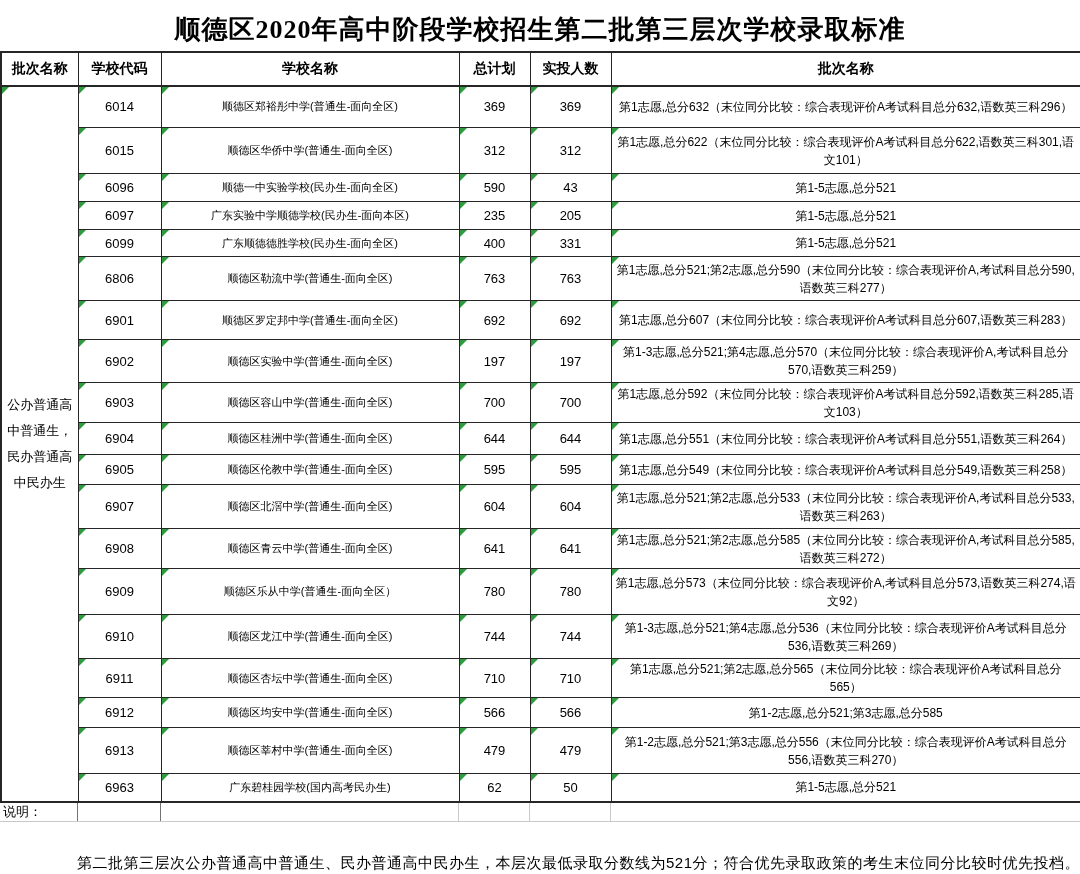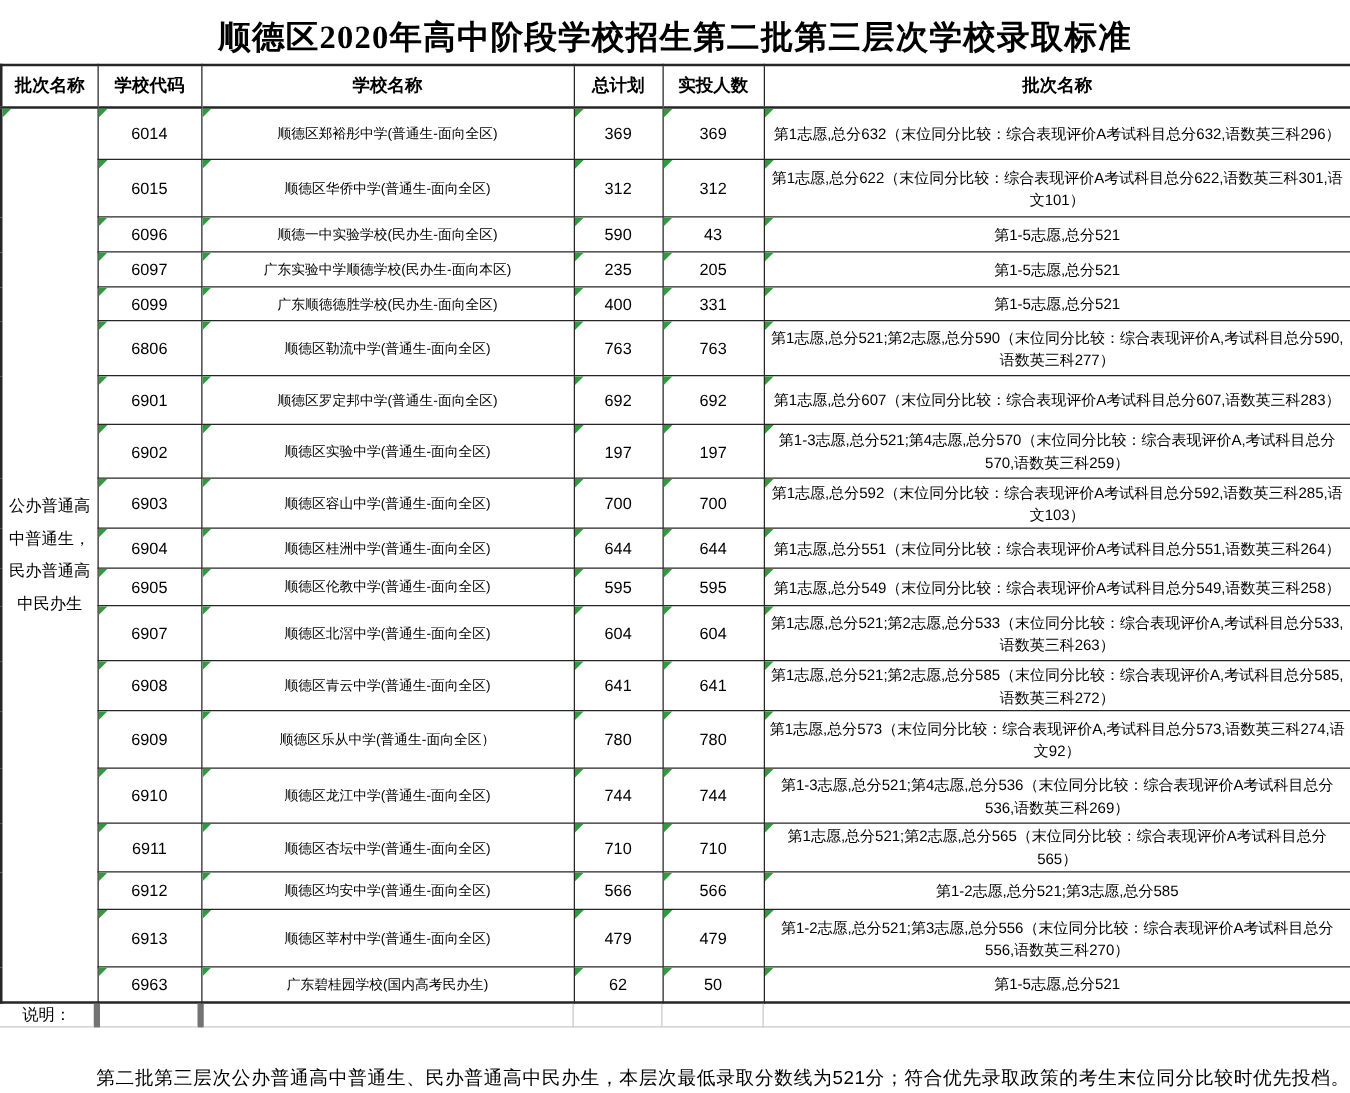--- a/index.html
+++ b/index.html
@@ -50,21 +50,21 @@
     border-right:7px solid transparent;
   }
   table.note td {
     height:18px;
     font-size:13px;
     padding:0 3px;
     border-bottom:1px solid #c9c9c9;
     border-right:1px solid #c9c9c9;
     vertical-align:middle;
   }
-  table.note td.dark-sep { border-right:5px solid #737373;text-align:center; }
+  table.note td.dark-sep { border-right:1px solid #737373; }
   .footer-note {
     margin:30px 0 0 2px;
     font-size:15px;
     line-height:1.4;
     letter-spacing:0.5px;
     text-align:right;
   }
 </style>
 </head>
 <body>

